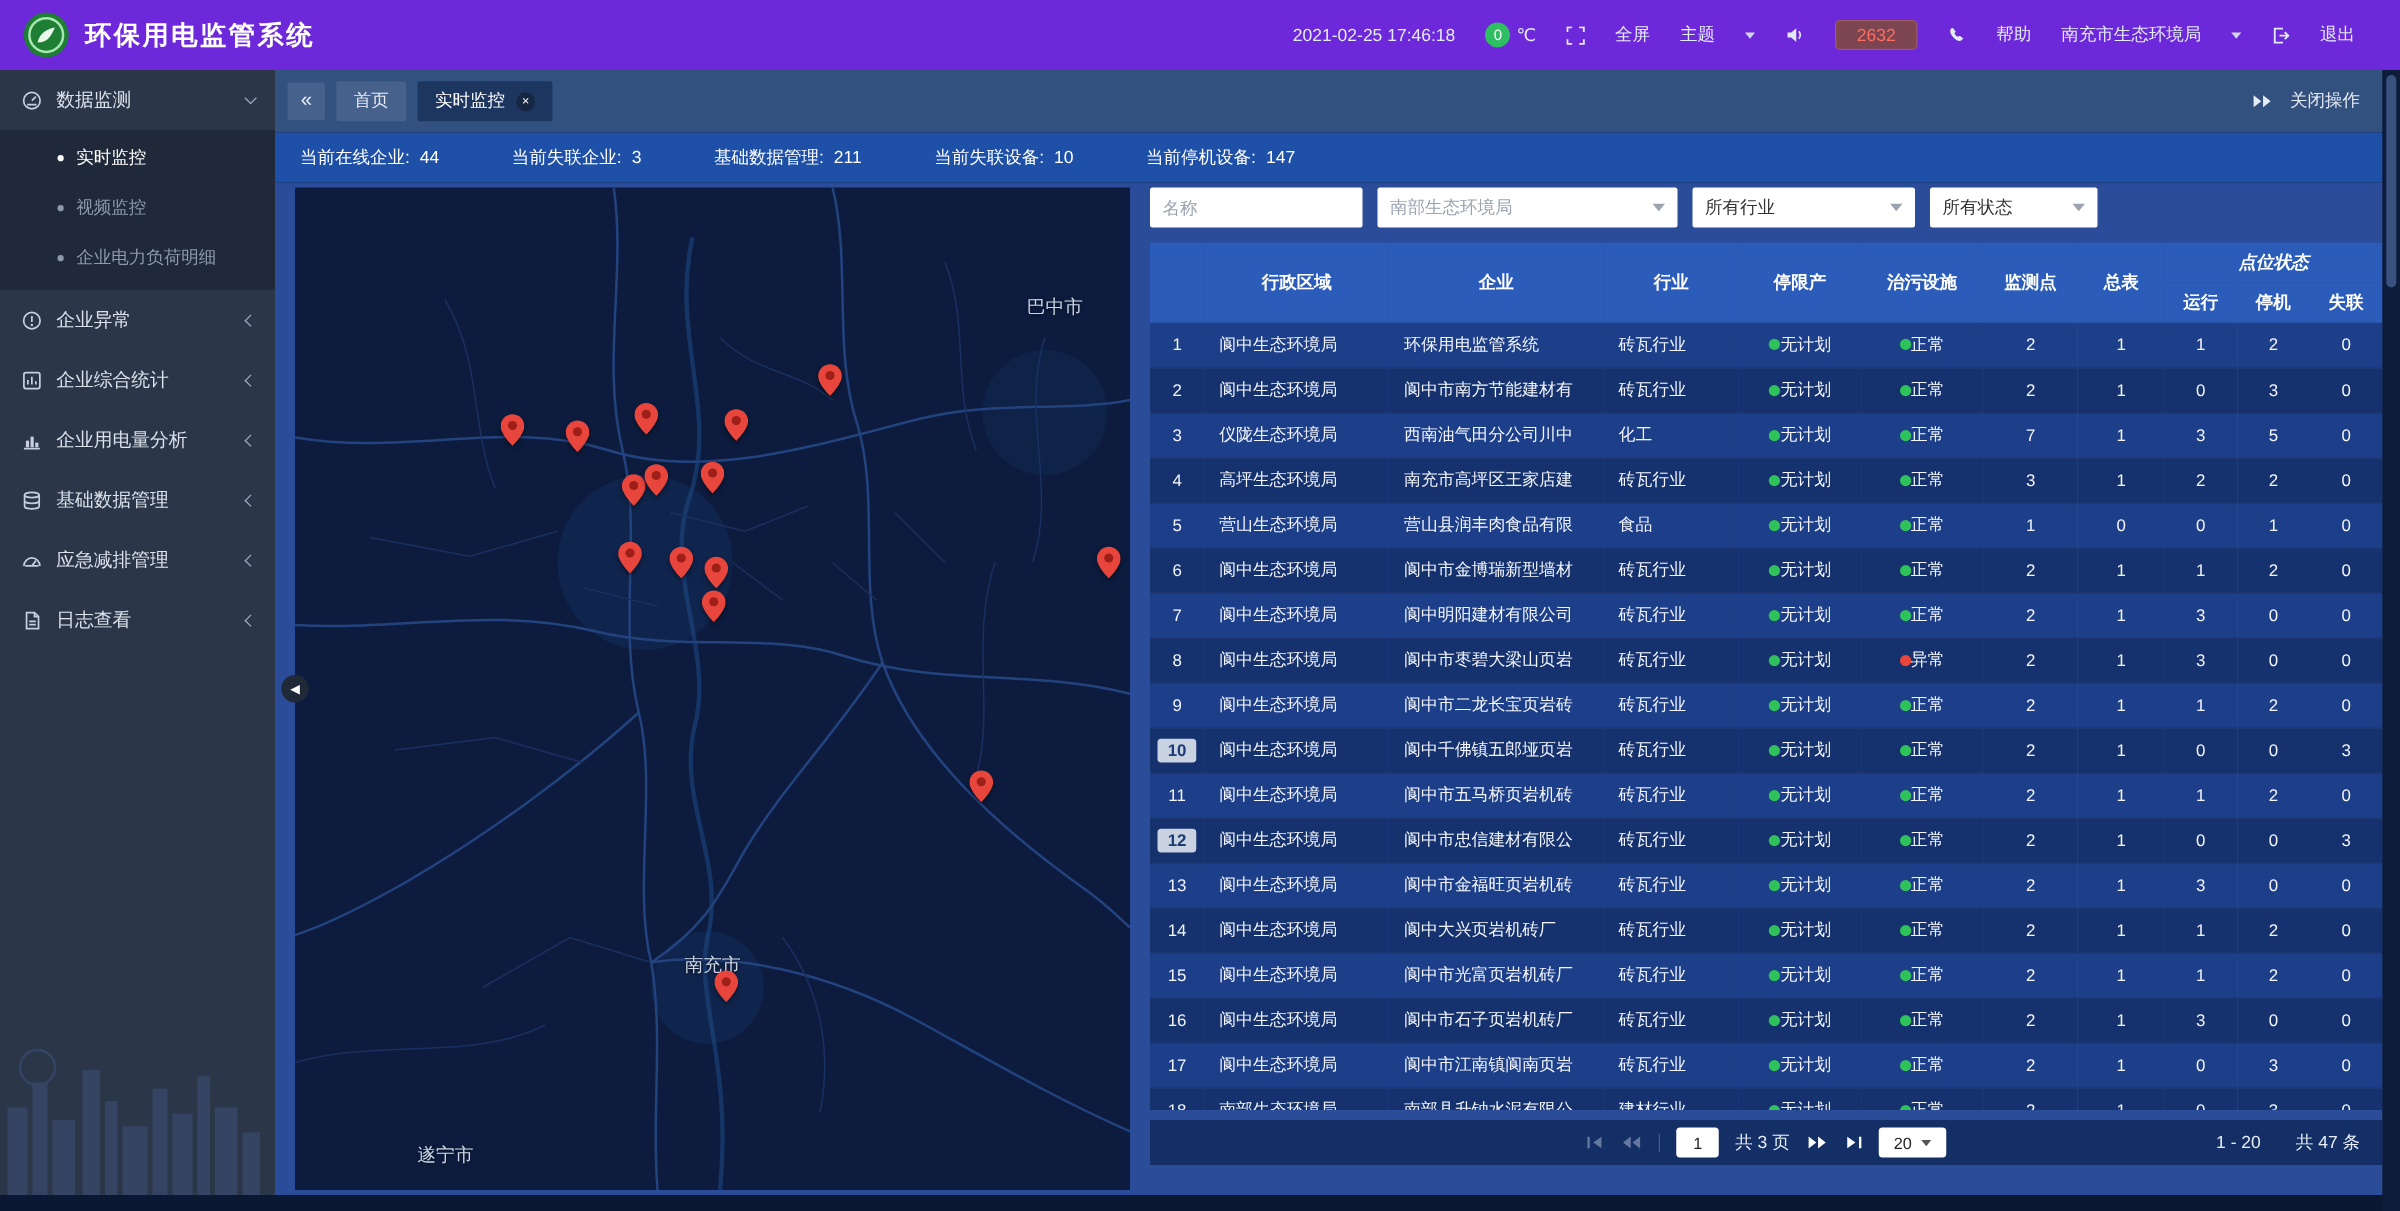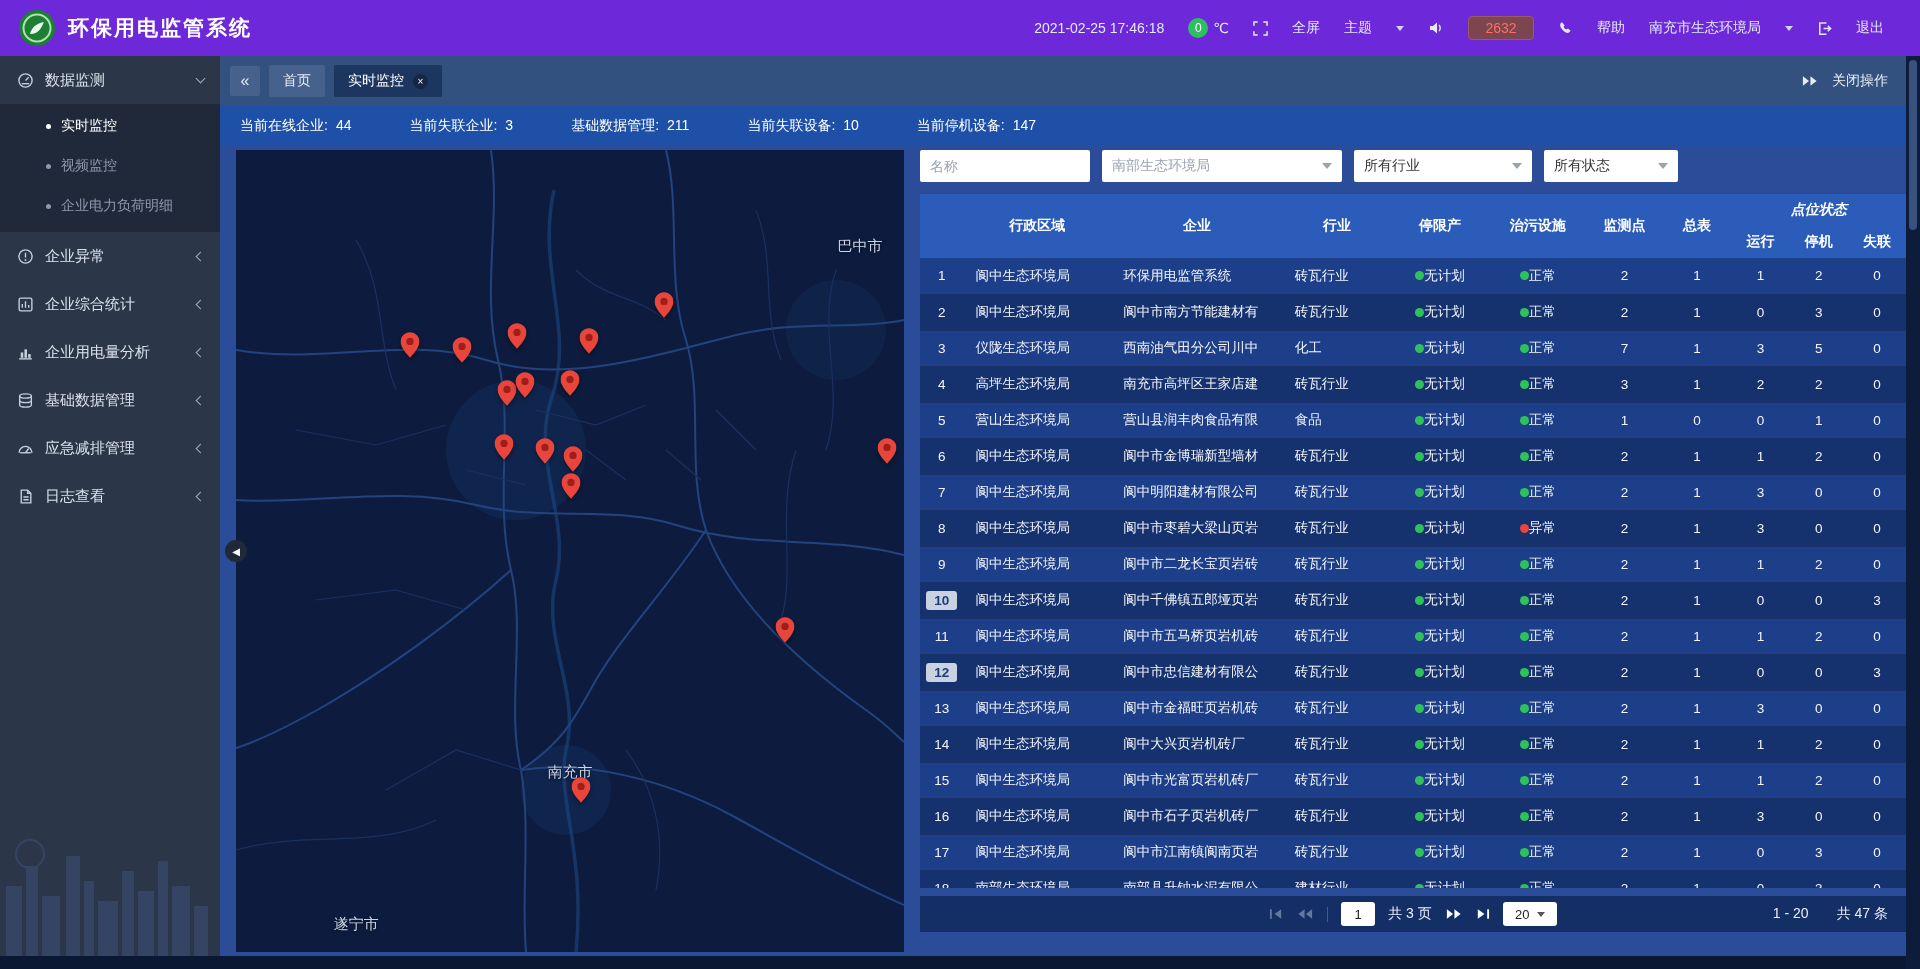--- a/index.html
+++ b/index.html
@@ -388,21 +388,21 @@
         <path d="M390,600 C420,640 430,690 420,740"></path>
         <path d="M560,300 C540,360 560,420 545,470"></path>
         <path d="M300,260 L360,275 L410,255"></path>
         <path d="M230,320 L290,335"></path>
         <path d="M350,300 L390,330"></path>
         <path d="M430,300 L465,330"></path>
         <path d="M480,260 L520,300"></path>
       </g>
     </svg>
     <div id="city-labels">
-        <span class="city-label" style="left: 91%; top: 12%; margin-left: 16px;">巴中市</span>
+        <span class="city-label" style="left: 91%; top: 12%;">巴中市</span>
         <span class="city-label" style="left: 50%; top: 77.5%;">南充市</span>
         <span class="city-label" style="left: 18%; top: 96.5%;">遂宁市</span>
       </div>
     <div id="pins">
         <div class="pin cur" style="left: 26%; top: 26.4%;"><svg width="19" height="26" viewBox="0 0 24 32">
             <path d="M12 0C5.4 0 0 5.4 0 12c0 8.4 12 20 12 20s12-11.6 12-20C24 5.4 18.6 0 12 0z" fill="#e8453c"></path>
             <circle cx="12" cy="11.5" r="4.6" fill="#9e1f18"></circle>
           </svg></div>
         <div class="pin cur" style="left: 33.9%; top: 27.1%;"><svg width="19" height="26" viewBox="0 0 24 32">
             <path d="M12 0C5.4 0 0 5.4 0 12c0 8.4 12 20 12 20s12-11.6 12-20C24 5.4 18.6 0 12 0z" fill="#e8453c"></path>

